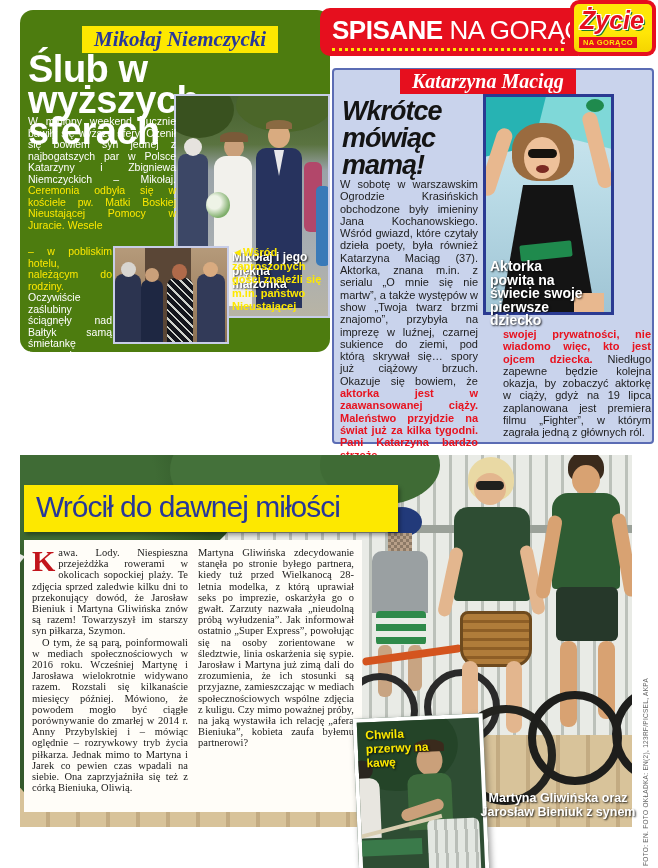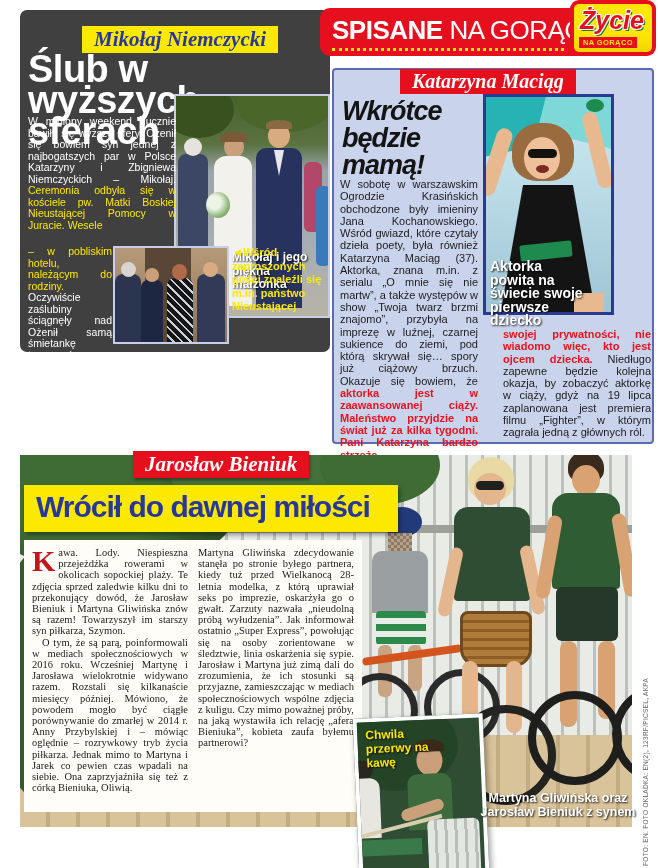--- a/index.html
+++ b/index.html
@@ -1,20 +1,20 @@
 <!DOCTYPE html>
 <html><head>
 <meta charset="utf-8">
 <style>
   html,body{margin:0;padding:0;background:#ffffff;}
   #page{position:relative;width:658px;height:868px;background:#ffffff;overflow:hidden;
         font-family:"Liberation Sans",sans-serif;}
   .abs{position:absolute;}
   
-  #nm-box{left:20px;top:10px;width:310px;height:342px;background:#404040;border-radius:7px;}
+  #nm-box{left:20px;top:10px;width:310px;height:342px;background:#4d7c0f;border-radius:13px;}
   .tag-yellow{background:#fde800;color:#27379a;font-family:"Liberation Serif",serif;
         font-style:italic;font-weight:bold;font-size:21px;padding:1px 12px;white-space:nowrap;}
   #nm-headline{left:8px;top:44px;width:290px;color:#ffffff;font-weight:bold;
         font-size:38px;line-height:31px;letter-spacing:-0.5px;}
   .nm-body{color:#ffffff;font-weight:normal;font-size:10.5px;line-height:11.5px;text-align:justify;}
   .nm-yellow{color:#fde800;}
   .photo-frame{border:2px solid #c8cde8;overflow:hidden;}
   .cap-white{color:#ffffff;font-weight:bold;font-size:12px;line-height:13.5px;
         text-shadow:1px 1px 2px rgba(0,0,0,.85);}
   
@@ -35,21 +35,21 @@
   .tag-red{background:#e60f1e;color:#ffffff;font-family:"Liberation Serif",serif;
         font-style:italic;font-weight:bold;font-size:20px;padding:1px 12px;white-space:nowrap;}
   #km-headline{left:8px;top:28px;width:150px;color:#141414;font-weight:bold;font-style:italic;
         font-size:27px;line-height:27px;letter-spacing:-1px;}
   .km-body{color:#1c1c1c;font-size:11px;line-height:12.3px;text-align:justify;}
   .km-red{color:#e8131f;font-weight:bold;}
   
   #jb-photo{left:20px;top:455px;width:612px;height:372px;background:#c9cfc5;overflow:hidden;}
   #jb-banner{left:24px;top:485px;width:374px;height:47px;background:#fde800;
         box-shadow:2px 3px 4px rgba(0,0,0,.35);}
-  #jb-banner span{display:block;margin:5px 0 0 12px;color:#27379a;font-weight:bold;
+  #jb-banner span{display:block;margin:5px 0 0 12px;color:#27379a;font-weight:normal;
         font-size:30px;letter-spacing:-1px;white-space:nowrap;}
   #jb-textbox{left:24px;top:540px;width:338px;height:272px;background:#fffdf8;
         box-sizing:border-box;padding:7px 8px;display:flex;gap:10px;}
   .jb-col{width:156px;font-family:"Liberation Serif",serif;font-size:10.5px;line-height:11.2px;
         color:#1a1a1a;text-align:justify;}
   .jb-col p{margin:0;}
   .jb-col p.indent{text-indent:10px;}
   #jb-dropcap{float:left;font-size:30px;line-height:25px;font-weight:bold;color:#c2151c;
         margin:1px 3px 0 0;font-family:"Liberation Serif",serif;}
   .cap-yellow{color:#fde800;font-weight:bold;font-size:12px;line-height:14px;
@@ -91,21 +91,21 @@
       <div class="abs" style="left:98px;top:54px;width:10px;height:26px;background:#e8e8ea;clip-path:polygon(0 0,100% 0,50% 100%);"></div>
       <div class="abs" style="left:128px;top:66px;width:18px;height:70px;background:#b2476a;border-radius:6px;"></div>
       <div class="abs" style="left:140px;top:90px;width:14px;height:80px;background:#3a7ab8;border-radius:5px;"></div>
     </div>
     <div class="abs cap-white" style="left:212px;top:218px;width:92px;margin-top:23px;">Mikołaj i jego piękna małżonka</div>
 
     <div class="abs nm-body" style="left:8px;top:106px;width:148px;">
       <span>W miniony weekend hucznie bawiły się wyższe sfery. Ożenił się bowiem syn jednej z najbogatszych par w Polsce Katarzyny i Zbigniewa Niemczyckich – Mikołaj. </span><span class="nm-yellow">Ceremonia odbyła się w kościele pw. Matki Boskiej Nieustającej Pomocy w Juracie. Wesele</span>
     </div>
     <div class="abs nm-body" style="left:8px;top:236px;width:84px;">
-      <span class="nm-yellow">– w pobliskim hotelu, należącym do rodziny. </span><span>Oczywiście zaślubiny ściągnęły nad Ożenił samą śmietankę towarzyską.</span>
+      <span class="nm-yellow">– w pobliskim hotelu, należącym do rodziny. </span><span>Oczywiście zaślubiny ściągnęły nad Bałtyk samą śmietankę towarzyską.</span>
     </div>
     <div class="abs nm-body" style="left:8px;top:366px;width:152px;">Wśród gości wypatrzyliśmy m.in. byłego prezydenta Aleksandra Kwaśniewskiego z żoną, Beatę Ścibakównę i Jana Englerta, a także Laurę Łącz. W tej sytuacji</div>
 
     <div class="abs photo-frame" style="left:93px;top:236px;width:112px;height:94px;background:linear-gradient(180deg,#b59a7a 0%,#a08364 60%,#8a7154 100%);">
       <div class="abs" style="left:30px;top:0;width:46px;height:94px;background:#5a4636;"></div>
       <div class="abs" style="left:0px;top:26px;width:26px;height:68px;background:#2c3450;border-radius:8px 8px 0 0;"></div>
       <div class="abs blob" style="left:6px;top:14px;width:15px;height:15px;background:#d8d5d0;"></div>
       <div class="abs" style="left:26px;top:32px;width:22px;height:62px;background:#1e2742;border-radius:7px 7px 0 0;"></div>
       <div class="abs blob" style="left:30px;top:20px;width:14px;height:14px;background:#caa07a;"></div>
       <div class="abs" style="left:52px;top:30px;width:26px;height:64px;background:repeating-linear-gradient(45deg,#14161c 0 4px,#cfd2cc 4px 6px);border-radius:8px 8px 0 0;"></div>
@@ -125,21 +125,21 @@
   </div>
   <div id="logo" class="abs">
     <div id="logo-inner" class="abs">
       <div id="logo-title" class="abs">Życie</div>
       <div id="logo-sub" class="abs">NA GORĄCO</div>
     </div>
   </div>
 
   <div id="km-box" class="abs">
     <div class="abs tag-red" style="left:66px;top:-1px;">Katarzyna Maciąg</div>
-    <div class="abs" id="km-headline">Wkrótce będzie mamą!</div>
+    <div class="abs" id="km-headline">Wkrótce mówiąc mamą!</div>
 
     <div class="abs" style="left:149px;top:24px;width:131px;height:221px;border:3px solid #2a3a92;box-sizing:border-box;overflow:hidden;background:linear-gradient(180deg,#cfe8f0 0%,#bcdde8 40%,#9fc4d4 100%);">
       <div class="abs" style="left:-20px;top:-30px;width:120px;height:80px;background:#27b3b3;transform:rotate(-12deg);"></div>
       <div class="abs" style="left:60px;top:-36px;width:110px;height:84px;background:#7fd8d8;transform:rotate(14deg);"></div>
       <div class="abs" style="left:2px;top:30px;width:16px;height:70px;background:#e8b88f;transform:rotate(18deg);border-radius:8px;"></div>
       <div class="abs" style="left:104px;top:14px;width:15px;height:78px;background:#e8b88f;transform:rotate(-14deg);border-radius:8px;"></div>
       <div class="abs blob" style="left:100px;top:2px;width:18px;height:13px;background:#1f8a4d;"></div>
       <div class="abs" style="left:26px;top:26px;width:62px;height:58px;background:#9a6b3f;border-radius:46% 46% 40% 40%;"></div>
       <div class="abs blob" style="left:38px;top:40px;width:36px;height:42px;background:#eec19a;"></div>
       <div class="abs" style="left:42px;top:52px;width:29px;height:9px;background:#15130f;border-radius:5px;"></div>
@@ -196,21 +196,20 @@
     <div class="abs" style="left:532px;top:38px;width:68px;height:96px;background:#2f5c33;border-radius:16px 16px 4px 4px;"></div>
     <div class="abs" style="left:522px;top:60px;width:14px;height:84px;background:#d8a272;border-radius:7px;transform:rotate(10deg);"></div>
     <div class="abs" style="left:598px;top:58px;width:14px;height:84px;background:#d8a272;border-radius:7px;transform:rotate(-10deg);"></div>
     <div class="abs" style="left:536px;top:132px;width:62px;height:54px;background:#26382a;border-radius:6px;"></div>
     <div class="abs" style="left:540px;top:186px;width:17px;height:86px;background:#d8a272;border-radius:8px;"></div>
     <div class="abs" style="left:578px;top:186px;width:17px;height:78px;background:#d8a272;border-radius:8px;"></div>
     <div class="abs blob" style="left:508px;top:236px;width:78px;height:78px;border:8px solid #1e1e1c;background:transparent;"></div>
     <div class="abs blob" style="left:592px;top:232px;width:70px;height:78px;border:8px solid #1e1e1c;background:transparent;"></div>
   </div>
 
-  <div class="abs tag-red" style="left:133px;top:451px;font-size:21px;box-shadow:1px 2px 3px rgba(0,0,0,.4);">Jarosław Bieniuk</div>
 
   <div id="jb-banner" class="abs">
     <span>Wrócił do dawnej miłości</span>
   </div>
 
   <div id="jb-textbox" class="abs">
     <div class="jb-col">
       <p><span id="jb-dropcap">K</span><span>awa. Lody. Niespieszna przejeżdżka rowerami w okolicach sopockiej plaży. Te zdjęcia sprzed zaledwie kilku dni to przekonujący dowód, że Jarosław Bieniuk i Martyna Gliwińska znów są razem! Towarzyszył im starszy syn piłkarza, Szymon.</span></p>
       <p class="indent">O tym, że są parą, poinformowali w mediach społecznościowych w 2016 roku. Wcześniej Martynę i Jarosława wielokrotnie widywano razem. Rozstali się kilkanaście miesięcy później. Mówiono, że powodem mogło być ciągłe porównywanie do zmarłej w 2014 r. Anny Przybylskiej i – mówiąc oględnie – rozrywkowy tryb życia piłkarza. Jednak mimo to Martyna i Jarek co pewien czas wpadali na siebie. Ona zaprzyjaźniła się też z córką Bieniuka, Oliwią.</p>
     </div>

